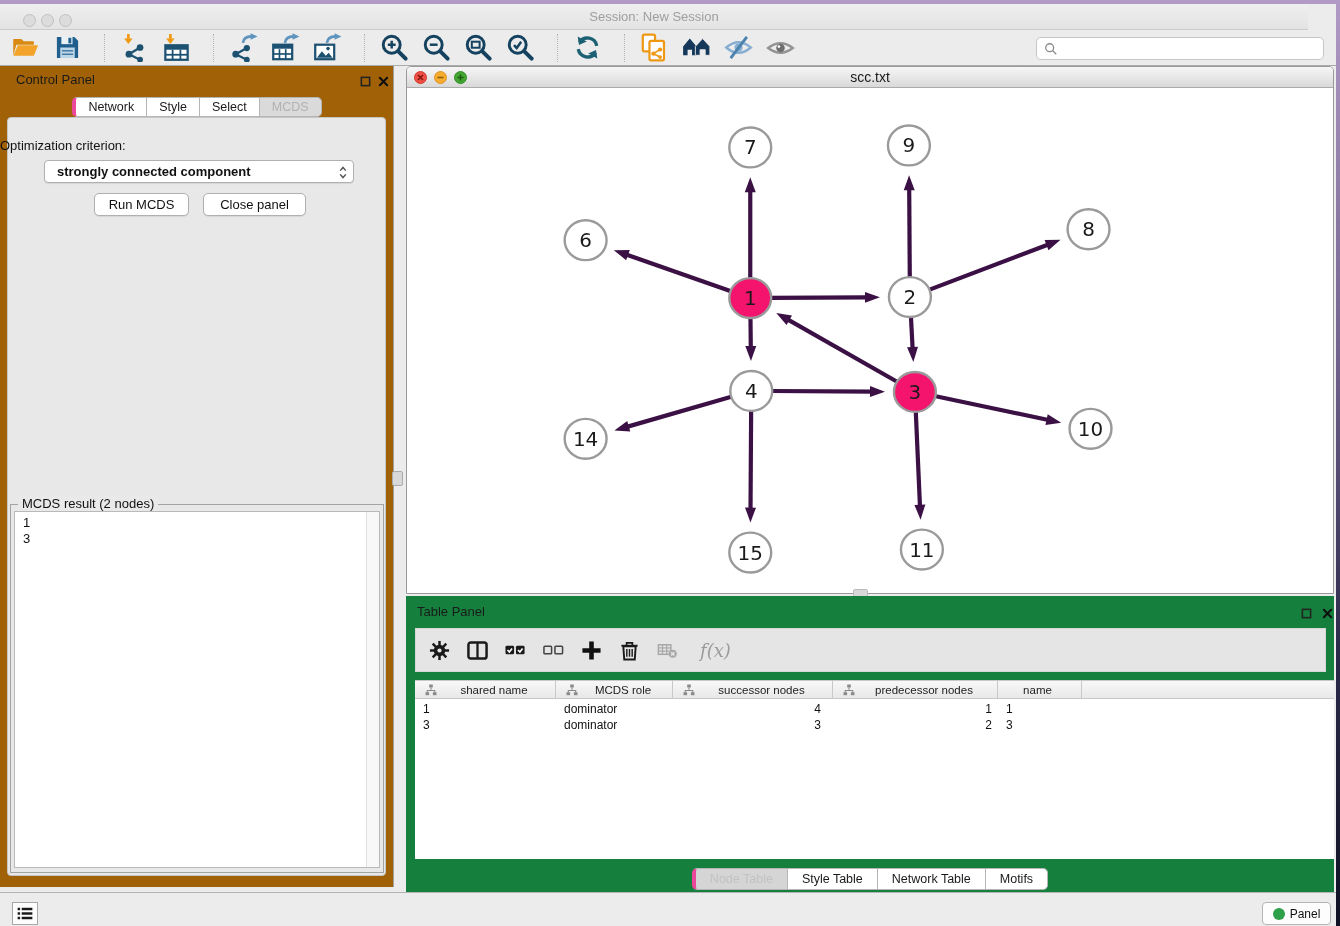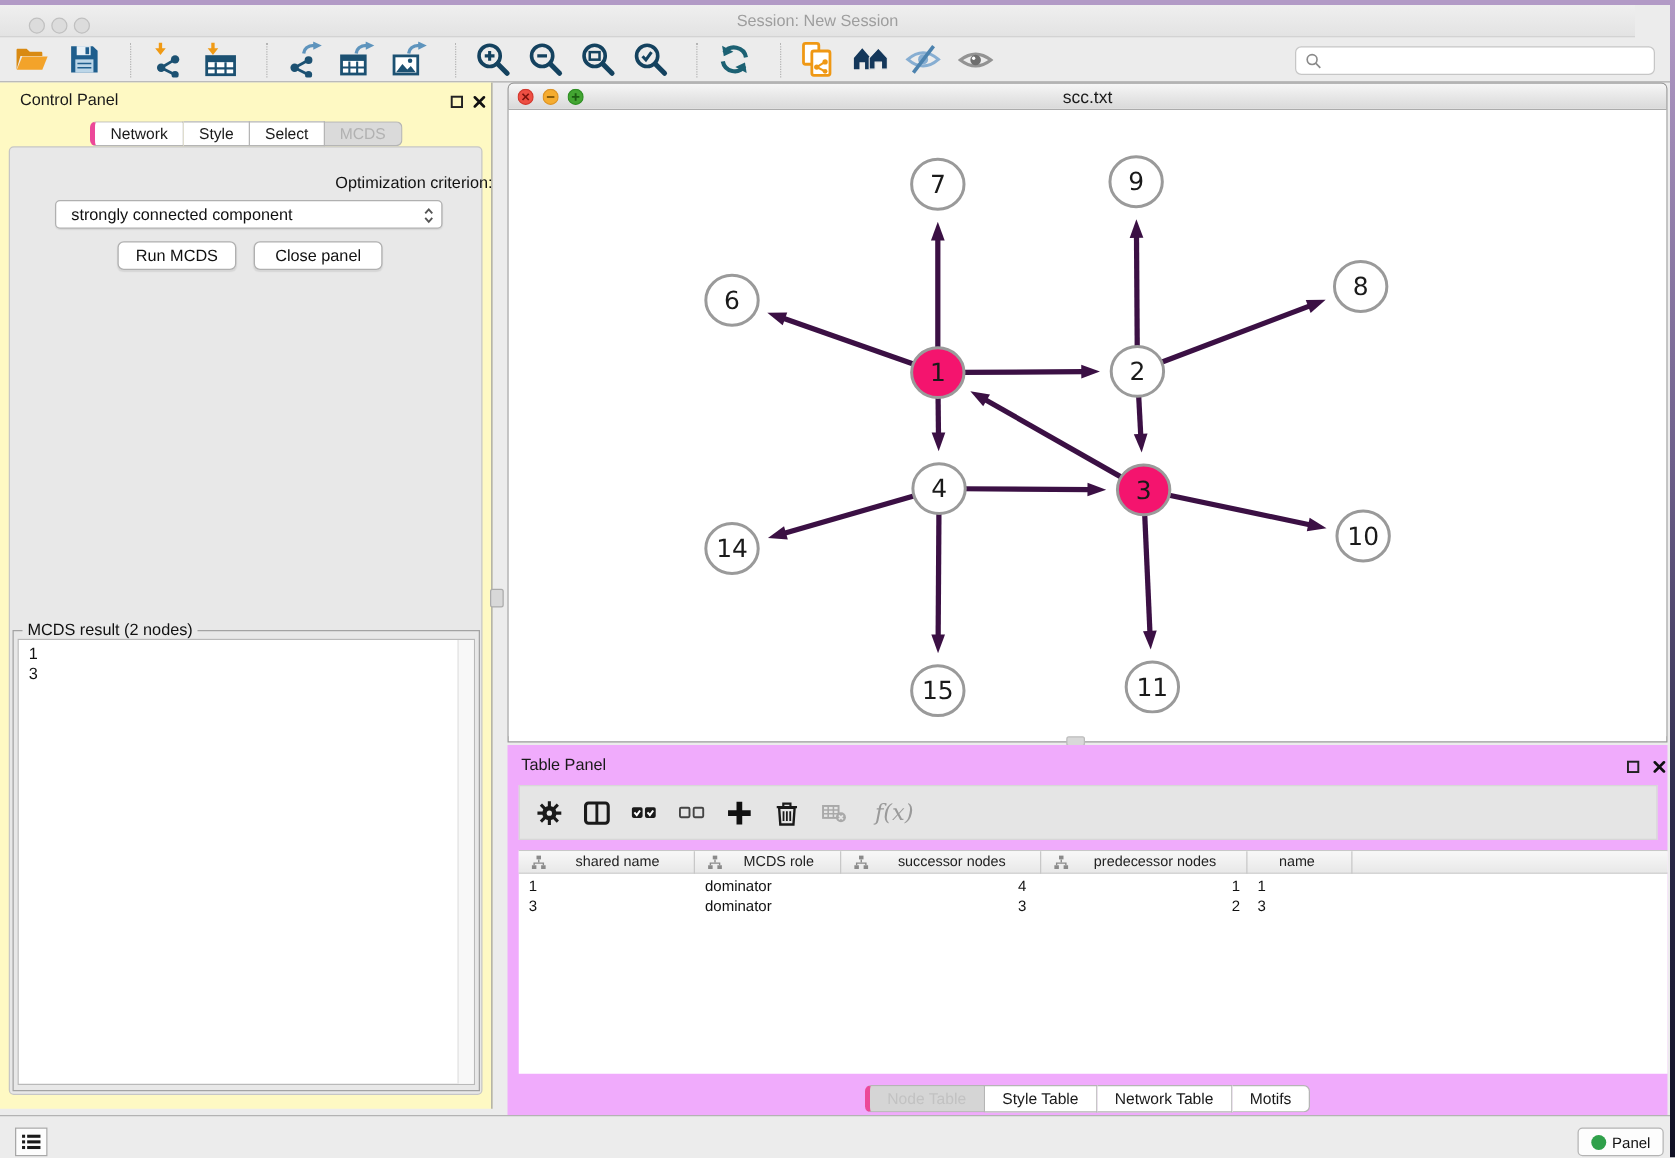--- a/index.html
+++ b/index.html
@@ -25,35 +25,35 @@
     display:flex; align-items:center; padding-left:8px; }
   .tb-btn { width:34px; height:32px; display:flex; align-items:center; justify-content:center; margin-right:8px; cursor:default; }
   .tb-btn svg { width:29px; height:29px; }
   .tb-sep { width:1px; height:28px; margin:0 12px; border-left:1px dotted #b5b5b5; }
   #search-box { position:absolute; right:12px; top:7px; width:288px; height:23px; background:#fff; border:1px solid #c6c6c6;
     border-radius:5px; display:flex; align-items:center; padding-left:7px; }
   #search-box svg { width:14px; height:14px; }
   #search-input { border:none; outline:none; flex:1; height:19px; font-size:12px; background:transparent; margin-left:4px; }
 
   
-  #control-panel { left:0; top:62px; width:394px; height:821px; background:#fef9c3; border-right:1px solid #9f9f9f; }
+  #control-panel { left:0; top:62px; width:394px; height:821px; background:#a16207; border-right:1px solid #9f9f9f; }
   #cp-title { left:16px; top:6px; font-size:13px; color:#1a1a1a; }
   .panel-btn { width:14px; height:14px; display:flex; align-items:center; justify-content:center; }
   .panel-btn svg { width:11px; height:11px; }
   #cp-float { left:358px; top:8px; } #cp-close { left:376px; top:8px; }
   .tabstrip { display:flex; }
   #cp-tabs { left:0; top:31px; width:394px; justify-content:center; }
   .tab { height:20px; line-height:19px; font-size:12.5px; padding:0 12px; background:#fff; border:1px solid #b5b5b5; border-left:none; color:#1a1a1a; white-space:nowrap; }
   .tab:first-child { border-left:4px solid #ec4899; border-radius:5px 0 0 5px; }
   .tab:last-child { border-radius:0 5px 5px 0; }
   .tab.selected { background:#dadada; color:#b2b2b2; }
   #cp-content { left:7px; top:51px; width:379px; height:759px; background:#e8e8e8; border:1px solid #c6c6c6; border-radius:4px; }
-  #opt-label { left:0; top:72px; width:394px; text-align:right; font-size:13px; color:#111; }
+  #opt-label { left:0; top:72px; width:394px; text-align:left; font-size:13px; color:#111; }
   #criterion-select { left:44px; top:94px; width:310px; height:23px; background:#fff; border:1px solid #b0b0b0; border-radius:4px;
-    display:flex; align-items:center; font-size:13px; color:#111; padding-left:12px; box-shadow:0 1px 1px rgba(0,0,0,.08); }
+    display:flex; align-items:center; font-size:13px; color:#111; padding-left:12px; box-shadow:0 1px 1px rgba(0,0,0,.08);font-weight:bold; }
   #criterion-select svg { position:absolute; right:5px; top:4px; width:10px; height:15px; }
   .cp-button { height:23px; background:#fff; border:1px solid #b0b0b0; border-radius:5px; font-size:13px; color:#111;
     display:flex; align-items:center; justify-content:center; box-shadow:0 1px 1px rgba(0,0,0,.08); }
   #run-btn { left:94px; top:127px; width:95px; }
   #close-btn { left:203px; top:127px; width:103px; }
   #mcds-fieldset { left:10px; top:438px; width:374px; height:369px; border:1px solid #a3a3a3; }
   #mcds-legend { left:18px; top:430px; background:#e9e9e9; padding:0 4px; font-size:13px; color:#111; }
   #mcds-box { left:14px; top:445px; width:366px; height:357px; background:#fff; border:1px solid #b9b9b9; }
   #mcds-lines { position:absolute; left:8px; top:3px; font-size:13px; color:#111; line-height:16px; }
   #mcds-scroll { position:absolute; right:0; top:0; width:13px; height:100%; background:#f8f8f8; border-left:1px solid #e2e2e2; }
@@ -64,21 +64,21 @@
   .nt-dot { position:absolute; top:4px; width:13px; height:13px; border-radius:50%; }
   .nt-dot svg { position:absolute; left:0; top:0; width:13px; height:13px; }
   #net-title { width:100%; text-align:center; font-size:14px; line-height:21px; color:#1a1a1a; }
   #net-canvas { left:0; top:21px; width:926px; height:501px; background:#fff; }
 
   
   #v-splitter { left:392px; top:467px; width:11px; height:15px; background:#d8d8d8; border:1px solid #ababab; border-radius:2px; }
   #h-splitter { left:853px; top:585px; width:15px; height:8px; background:#d8d8d8; border:1px solid #bbb; border-radius:2px; }
 
   
-  #table-panel { left:406px; top:592px; width:928px; height:296px; background:#f0abfc; }
+  #table-panel { left:406px; top:592px; width:928px; height:296px; background:#15803d; }
   #tp-title { left:11px; top:8px; font-size:13px; color:#1a1a1a; }
   #tp-float { left:893px; top:10px; } #tp-close { left:914px; top:10px; }
   #tp-toolbar { left:9px; top:32px; width:911px; height:44px; background:#e5e5e5; border:1px solid #d7d7d7;
     display:flex; align-items:center; padding-left:12px; }
   .tp-btn { width:22px; height:22px; margin-right:16px; display:flex; align-items:center; justify-content:center; }
   .tp-btn svg { width:21px; height:21px; }
   #fx-label { font-size:18px; color:#9a9a9a; font-family:"DejaVu Serif", serif; font-style:italic; margin-left:6px; }
   #tp-table { left:9px; top:84px; width:919px; height:179px; background:#fff; border-top:1px solid #c8c8c8; }
   #tp-header { position:absolute; left:0; top:0; width:919px; height:18px; background:linear-gradient(#f8f8f8,#e8e8e8); border-bottom:1px solid #c8c8c8; }
   .th-cell { position:absolute; top:0; height:18px; display:flex; align-items:center; border-right:1px solid #c8c8c8; }

